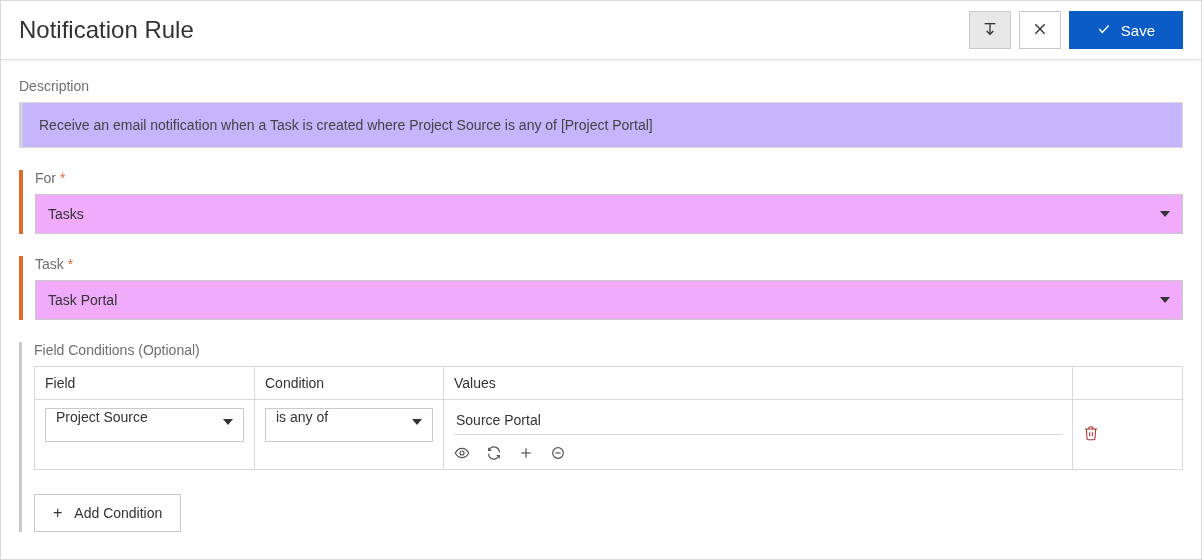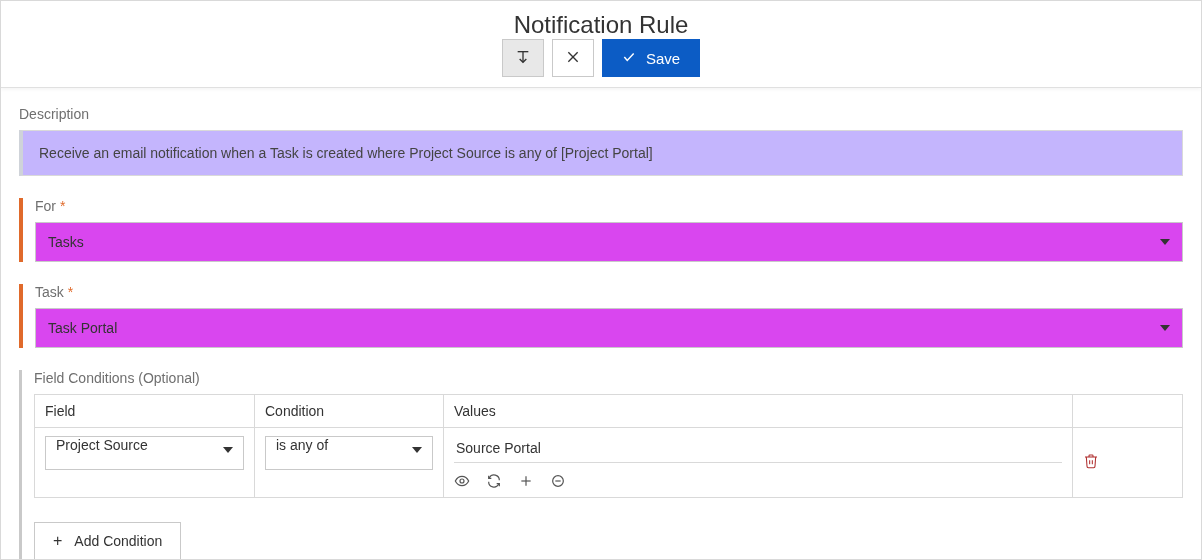--- a/index.html
+++ b/index.html
@@ -13,21 +13,20 @@
     overflow: hidden;
     border: 1px solid #d9d9d9;
   }
   .header {
     display: flex;
     align-items: center;
     justify-content: space-between;
     padding: 10px 18px;
     border-bottom: 1px solid #e0e0e0;
     box-shadow: 0 2px 3px rgba(0,0,0,0.04);
-    flex-direction: column;
   }
   .page-title {
     font-size: 24px;
     font-weight: 400;
     color: #333;
   }
   .header-actions {
     display: flex;
     gap: 8px;
     align-items: center;
@@ -42,21 +41,21 @@
     justify-content: center;
     cursor: pointer;
   }
   .icon-btn.gray { background: #e8e8e8; }
   .icon-btn svg { width: 16px; height: 16px; }
   .btn-primary {
     background: #0c5cc5;
     color: #fff;
     border: none;
     height: 38px;
-    padding: 0 20px;
+    padding: 0 28px;
     display: flex;
     align-items: center;
     gap: 10px;
     font-size: 15px;
     cursor: pointer;
   }
   .btn-primary svg { width: 14px; height: 14px; }
 
   .content { padding: 18px 18px 18px 18px; }
 
@@ -79,21 +78,21 @@
     border-left: 4px solid #cfd3d9;
   }
 
   .field-group { margin-bottom: 22px; position: relative; }
   .orange-bar { border-left: 4px solid #e06a2b; padding-left: 12px; }
   .gray-bar { border-left: 3px solid #c9c9c9; padding-left: 12px; }
 
   .select-box {
     width: 100%;
     border: 1px solid #c9c9c9;
-    background: #d946ef;
+    background: #f0abfc;
     height: 40px;
     padding: 0 12px;
     display: flex;
     align-items: center;
     justify-content: space-between;
     cursor: pointer;
     font-size: 14px;
     color: #333;
   }
   .caret-down {

